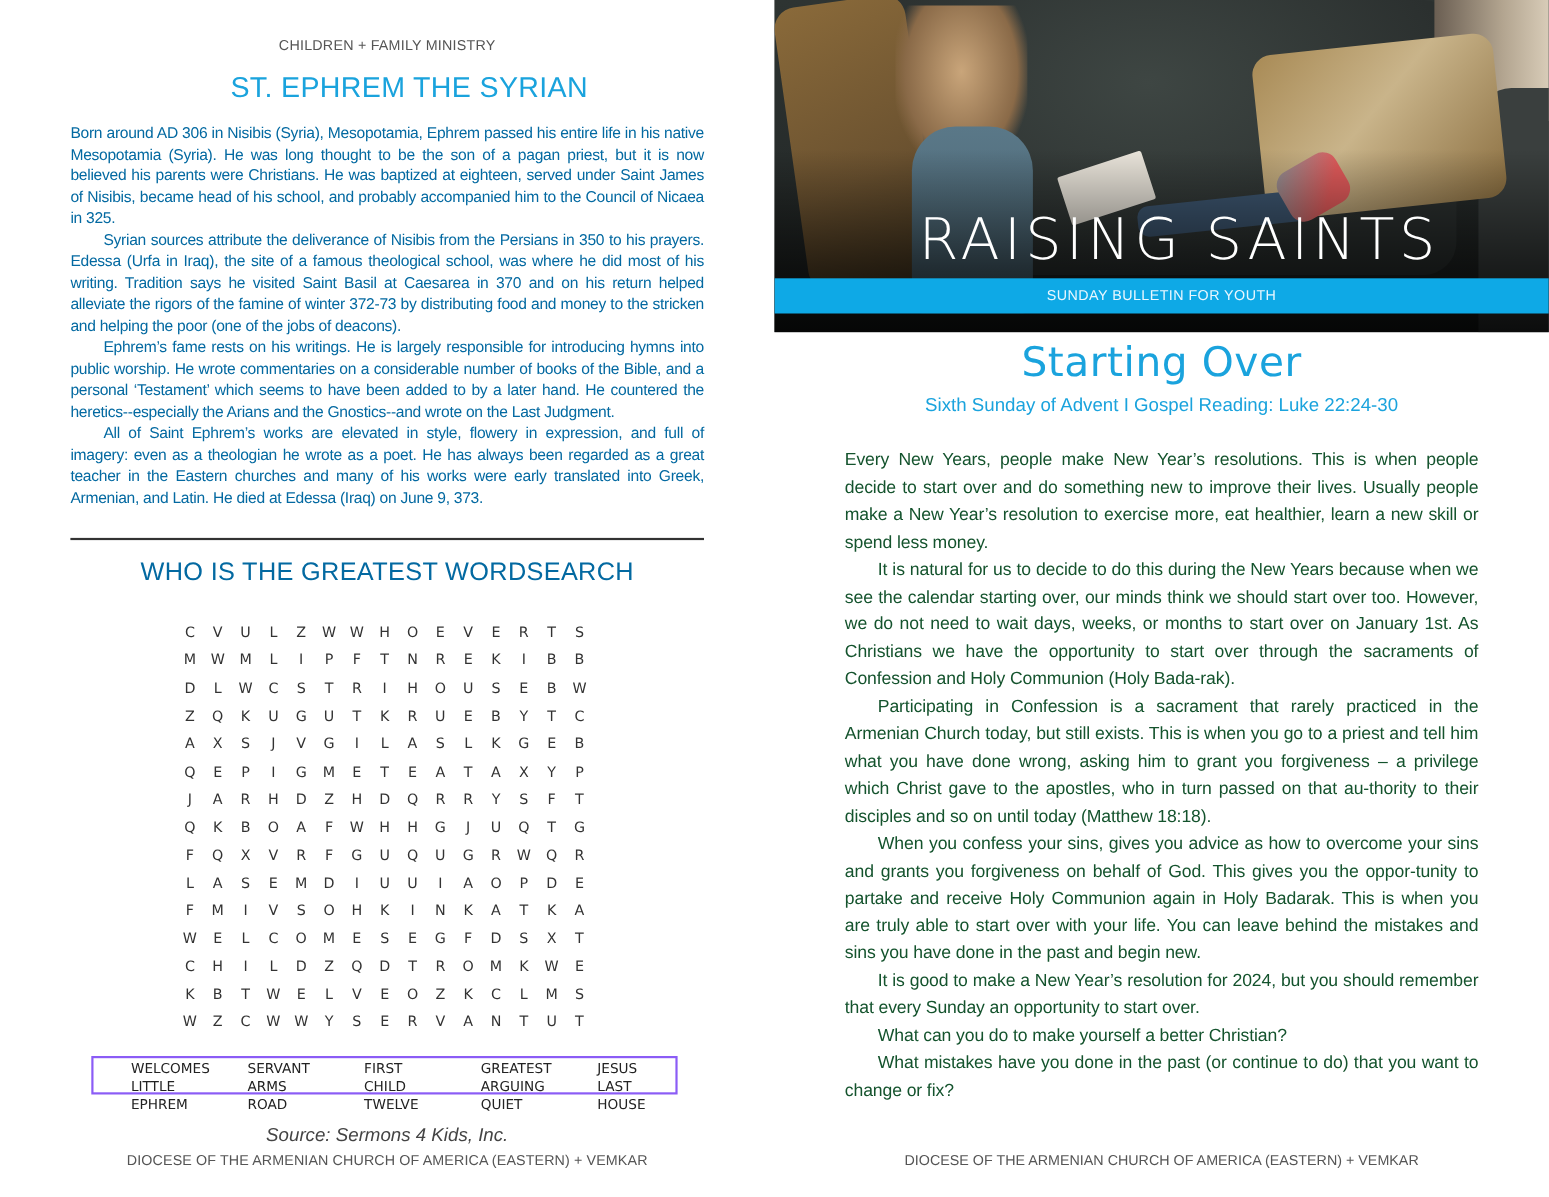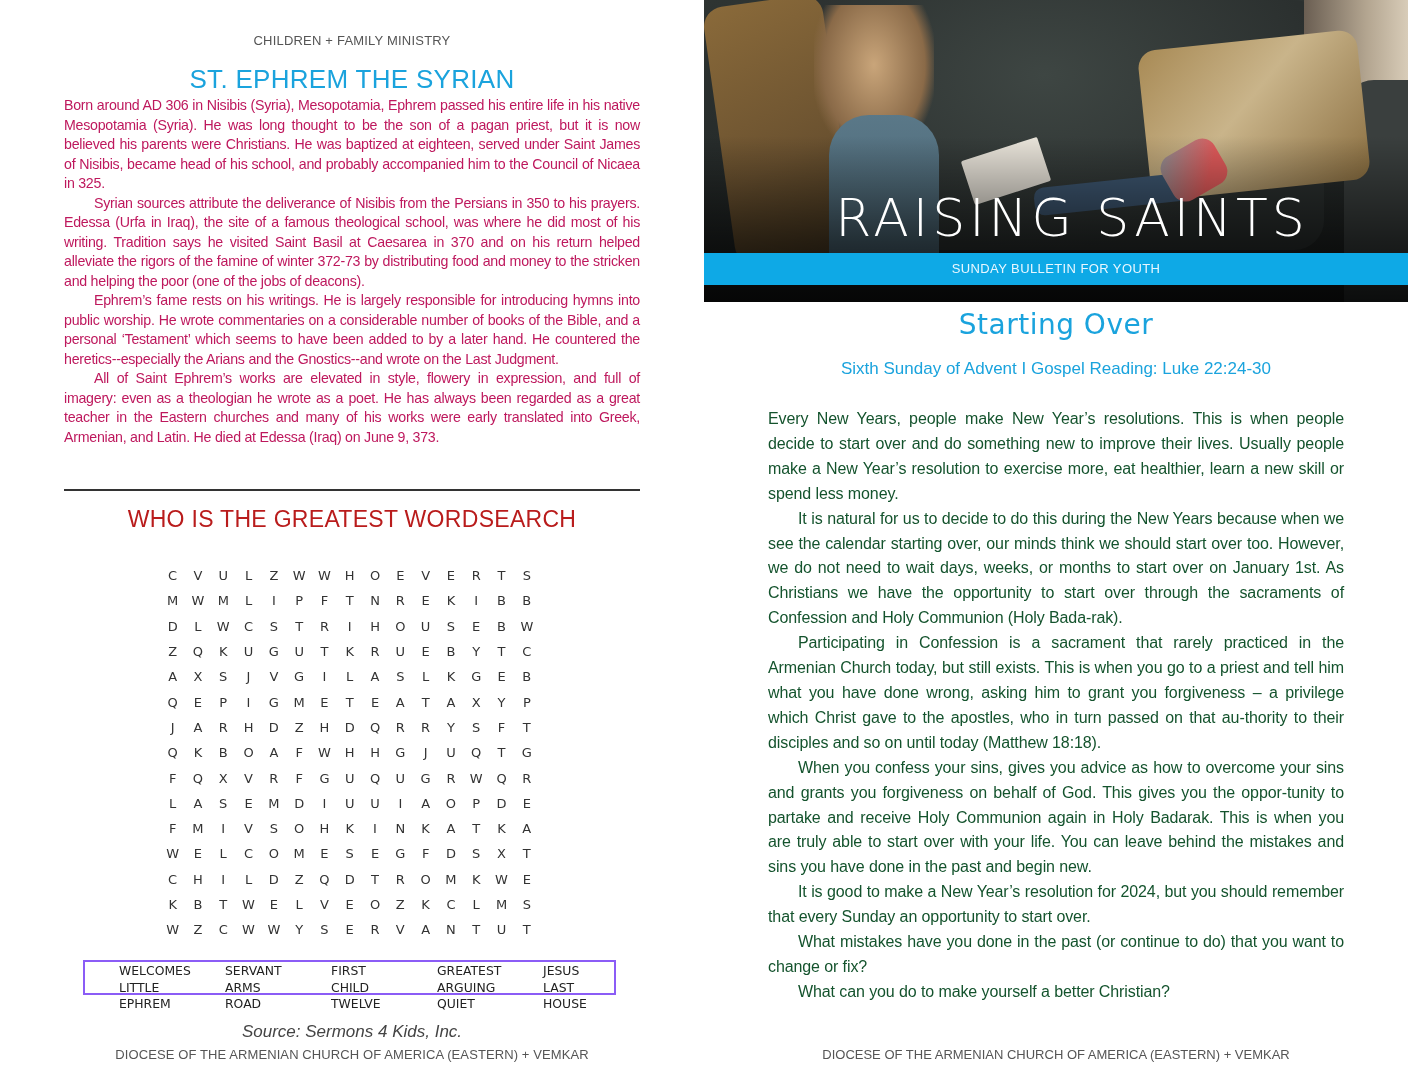--- a/index.html
+++ b/index.html
@@ -5,30 +5,30 @@
   html, body { margin:0; padding:0; }
   body { width:1408px; height:1088px; background:#ffffff; position:relative; overflow:hidden;
          font-family:"Liberation Sans", sans-serif; color:#1a1a1a; }
   .page { position:absolute; top:0; height:1088px; }
   .left { left:0; width:704px; }
   .right { left:704px; width:704px; }
 
   .kicker { position:absolute; top:33px; left:0; width:704px; text-align:center;
             font-size:13px; letter-spacing:0.2px; color:#555; }
   .title-left { position:absolute; top:64px; left:0; width:704px; text-align:center;
-                font-size:26px; color:#1aa3dd; letter-spacing:0.3px; }
-  .body-left { position:absolute; top:96px; left:64px; width:576px;
+                font-size:26px; color:#1aa3dd; letter-spacing:0.3px;padding-left:20px; }
+  .body-left { position:absolute; top:112px; left:64px; width:576px;
                font-family:"Liberation Sans Narrow","Liberation Sans", sans-serif;
-               font-size:14.2px; line-height:19.5px; text-align:justify; color:#be185d; letter-spacing:-0.25px; }
+               font-size:14.2px; line-height:19.5px; text-align:justify; color:#0369a1; letter-spacing:-0.25px; }
   .body-left p, .body-right p { margin:0; text-indent:30px; }
   .body-left p.first, .body-right p.first { text-indent:0; }
 
   .rule { position:absolute; top:489px; left:64px; width:576px; height:2px; background:#333; }
   .ws-title { position:absolute; top:506px; left:0; width:704px; text-align:center;
-              font-size:23px; color:#b91c1c; letter-spacing:0.3px; }
+              font-size:23px; color:#0369a1; letter-spacing:0.3px; }
 
   .grid { position:absolute; top:563px; left:160px; width:380px; }
   .grid-row { display:flex; height:25.3px; align-items:center; }
   .grid-cell { width:25.3px; text-align:center; font-family:"DejaVu Sans", sans-serif;
                font-size:13px; color:#333; }
 
   .wordbank { position:absolute; top:960px; left:83px; width:533px; height:35px;
               border:2px solid #8b5cf6; box-sizing:border-box; padding:1px 0 0 34px;
               display:grid; grid-template-columns:106px 106px 106px 106px 80px; }
   .wordbank span { font-family:"DejaVu Sans", sans-serif; font-size:12.4px; line-height:16.5px; color:#222; }
@@ -66,21 +66,21 @@
   .shade { position:absolute; inset:0; background:linear-gradient(180deg, rgba(0,0,0,0) 45%, rgba(0,0,0,0.55) 80%, rgba(0,0,0,0.8) 100%); }
 
   .hero-title { position:absolute; top:186px; left:16px; width:704px; text-align:center;
                 font-family:"DejaVu Sans", sans-serif; font-weight:200; font-size:52px;
                 color:#ffffff; letter-spacing:4px; line-height:64px; }
   .band { position:absolute; top:253px; left:0; width:704px; height:32px; background:#0ea9e6; }
   .band-text { display:block; text-align:center; line-height:32px; font-size:13px;
                color:#e8f7ff; letter-spacing:0.4px; }
 
   .title-right { position:absolute; top:308px; left:0; width:704px; text-align:center;
-                 font-family:"DejaVu Sans", sans-serif; font-size:28px; color:#1aa3dd; letter-spacing:0.5px; }
+                 font-family:"DejaVu Sans", sans-serif; font-size:37px; color:#1aa3dd; letter-spacing:0.5px; }
   .subtitle-right { position:absolute; top:359px; left:0; width:704px; text-align:center;
                     font-size:17px; color:#1aa3dd; }
   .body-right { position:absolute; top:407px; left:64px; width:576px;
                 font-size:16px; line-height:24.9px; text-align:justify; color:#14532d; letter-spacing:-0.1px; }
   .footer-right { position:absolute; top:1047px; left:0; width:704px; text-align:center;
                   font-size:13px; color:#555; }
 </style>
 </head>
 <body>
 
@@ -400,18 +400,18 @@
 
   <div class="title-right">Starting Over</div>
   <div class="subtitle-right">Sixth Sunday of Advent  I  Gospel Reading: Luke 22:24-30</div>
 
   <div class="body-right">
     <p class="first">Every New Years, people make New Year’s resolutions. This is when people decide to start over and do something new to improve their lives. Usually people make a New Year’s resolution to exercise more, eat healthier, learn a new skill or spend less money.</p>
     <p>It is natural for us to decide to do this during the New Years because when we see the calendar starting over, our minds think we should start over too. However, we do not need to wait days, weeks, or months to start over on January 1st. As Christians we have the opportunity to start over through the sacraments of Confession and Holy Communion (Holy Bada-rak).</p>
     <p>Participating in Confession is a sacrament that rarely practiced in the Armenian Church today, but still exists. This is when you go to a priest and tell him what you have done wrong, asking him to grant you forgiveness – a privilege which Christ gave to the apostles, who in turn passed on that au-thority to their disciples and so on until today (Matthew 18:18).</p>
     <p>When you confess your sins, gives you advice as how to overcome your sins and grants you forgiveness on behalf of God. This gives you the oppor-tunity to partake and receive Holy Communion again in Holy Badarak. This is when you are truly able to start over with your life. You can leave behind the mistakes and sins you have done in the past and begin new.</p>
     <p>It is good to make a New Year’s resolution for 2024, but you should remember that every Sunday an opportunity to start over.</p>
+    <p>What can you do to make yourself a better Christian?</p>
     <p>What mistakes have you done in the past (or continue to do) that you want to change or fix?</p>
-    <p>What can you do to make yourself a better Christian?</p>
   </div>
 
   <div class="footer-right">DIOCESE OF THE ARMENIAN CHURCH OF AMERICA (EASTERN) + VEMKAR</div>
 </div>
 
 </body></html>

